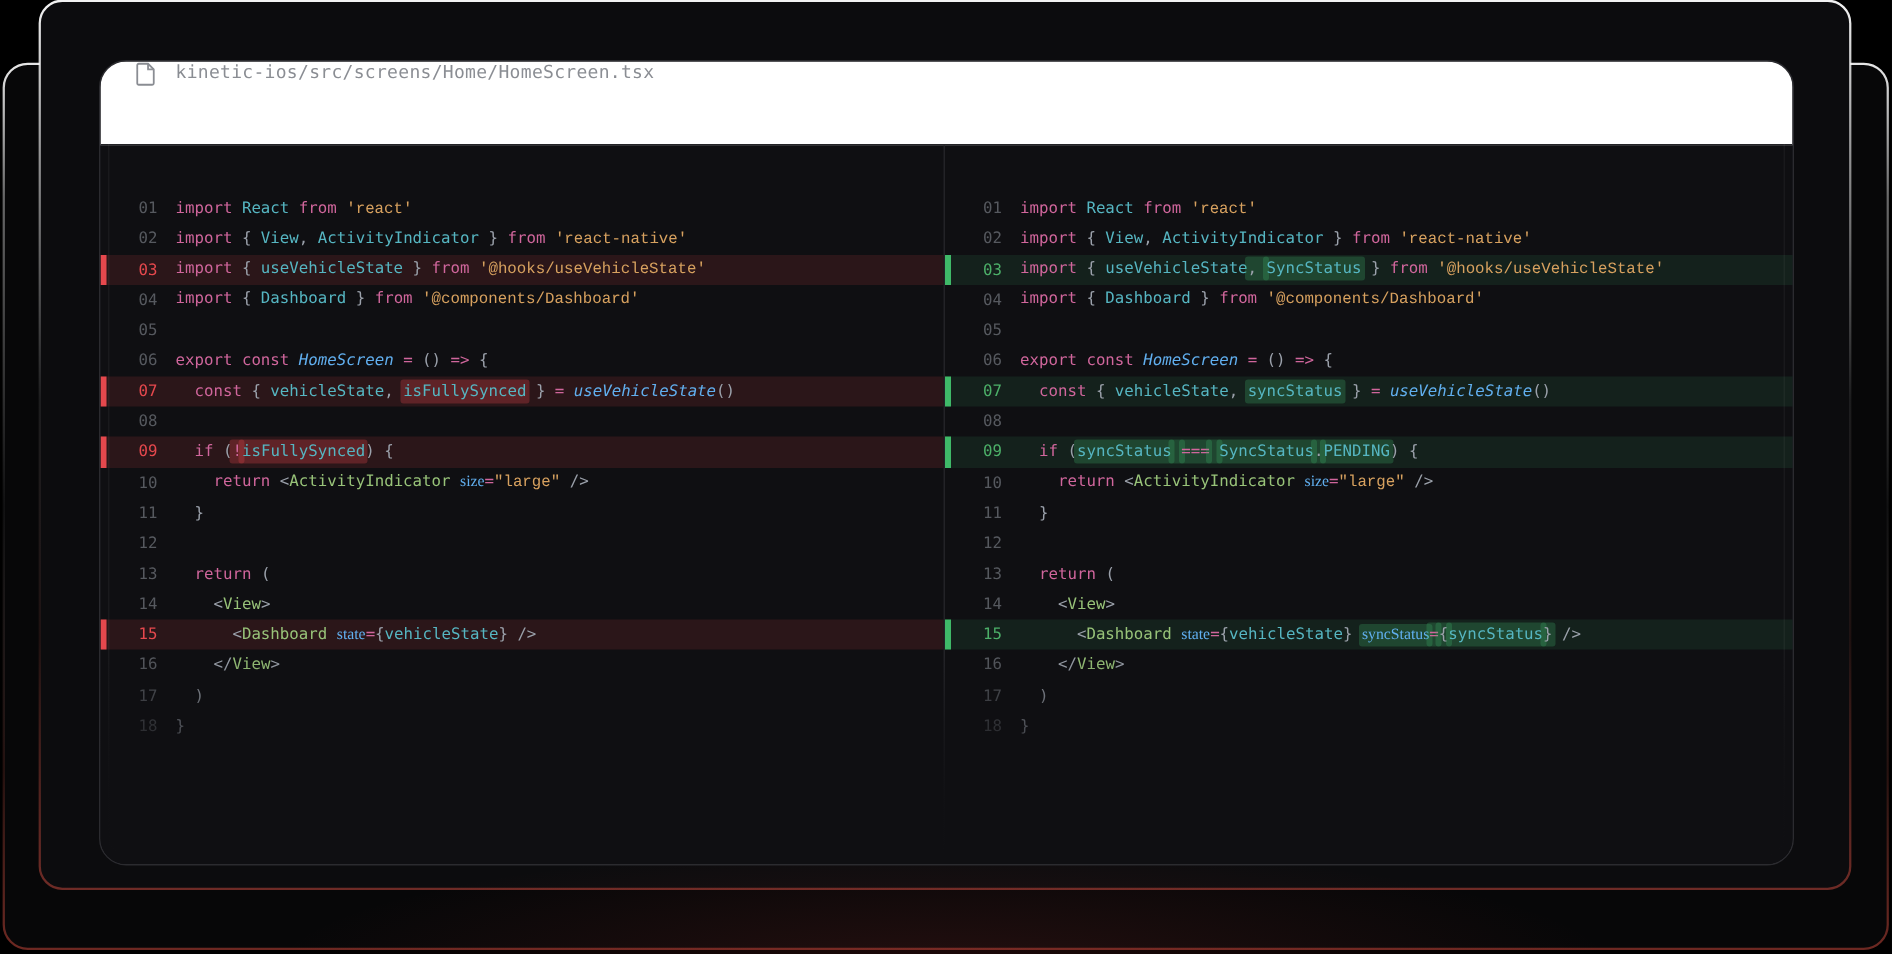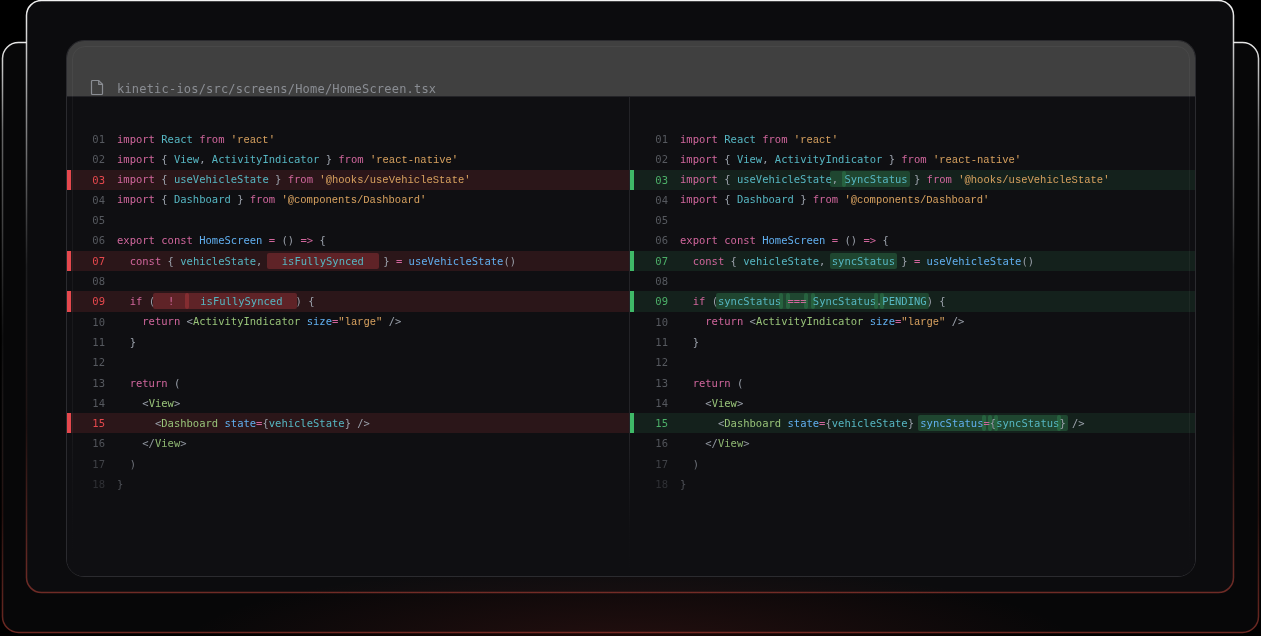--- a/index.html
+++ b/index.html
@@ -11,22 +11,22 @@
   .card{
     position:absolute;left:66px;top:40px;width:1130px;height:537px;
     box-sizing:border-box;border:1px solid #2b2b2f;border-radius:18px;
     background:#0f0f12;overflow:hidden;
   }
   .card::after{
     content:"";position:absolute;inset:5px;border:1px solid rgba(255,255,255,0.045);
     border-radius:13px;pointer-events:none;
   }
   .card-header{
-    height:56px;box-sizing:border-box;display:flex;align-items:flex-end;
-    gap:13px;padding-left:23px;background:#404040;
+    height:56px;box-sizing:border-box;display:flex;align-items:flex-start;
+    gap:13px;padding-left:23px;background:#ffffff;
     border-bottom:1px solid #232327;
   }
   .file-path{font-size:12px;letter-spacing:0.2px;color:#8a8d93;}
   .code-body{position:relative;height:480px;background:#0f0f12;}
   .pane{
     position:absolute;top:0;bottom:0;padding-top:32px;box-sizing:border-box;
     font-size:10.5px;line-height:20.3px;
   }
   .pane-left{left:0;width:562px;}
   .pane-right{left:563px;width:567px;}
@@ -38,23 +38,23 @@
   }
   .row .code{margin-left:12px;}
   .row.removed{background:var(--rowR);}
   .row.added{background:var(--rowA);}
   .row .bar{position:absolute;left:0;top:0;bottom:0;width:4px;}
   .row.removed .bar{background:var(--barR);}
   .row.added .bar{background:var(--barA);}
   .row.removed .num{color:var(--numR);}
   .row.added .num{color:var(--numA);}
   .t-kw{color:var(--kw);text-align:center;} .t-pu{color:var(--pu);} .t-ty{color:var(--ty);}
-  .t-fn{color:var(--fn);} .t-tag{color:var(--tag);} .t-str{color:var(--str);font-family:Liberation Mono, monospace;}
-  .t-pl{color:var(--pl);} .t-attr{color:var(--attr);}
-  .row.removed .hl{background:var(--pillR);border-radius:2px;padding:2px 15px;margin:0 -2px;}
+  .t-fn{color:var(--fn);font-style:italic;} .t-tag{color:var(--tag);} .t-str{color:var(--str);font-family:Liberation Mono, monospace;}
+  .t-pl{color:var(--pl);} .t-attr{color:var(--attr);font-family:Liberation Serif, serif;}
+  .row.removed .hl{background:var(--pillR);border-radius:2px;padding:2px 2px;margin:0 -2px;}
   .row.added .hl{background:var(--pillA);border-radius:2px;padding:2px 2px;margin:0 -2px;}
   .bottom-fade{
     position:absolute;left:0;right:0;top:340px;bottom:0;z-index:5;pointer-events:none;
     background:linear-gradient(180deg,rgba(15,15,18,0) 0px,rgba(15,15,18,0.55) 45px,
       rgba(15,15,18,0.92) 95px,#0f0f12 135px);
   }
 </style>
 </head>
 <body>
 

